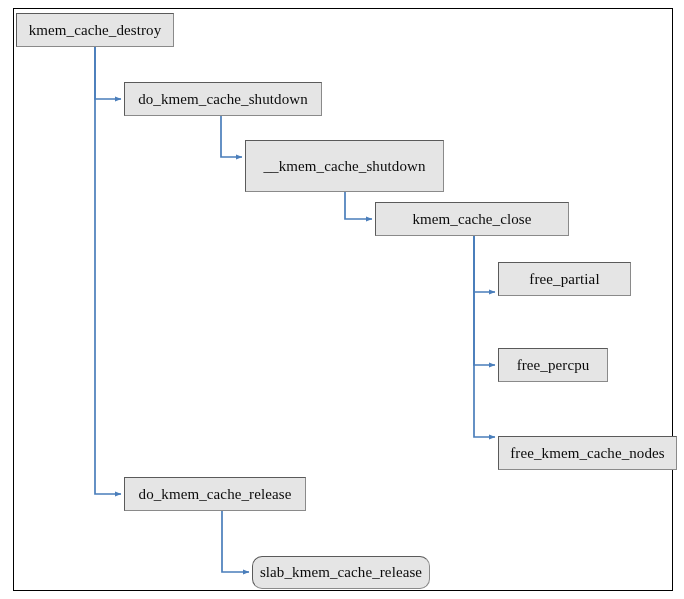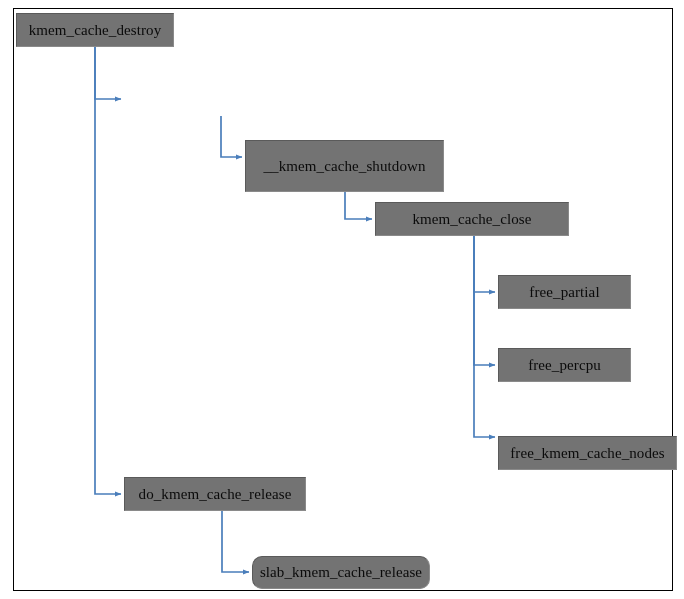--- a/index.html
+++ b/index.html
@@ -30,21 +30,21 @@
   }
   .frame {
     position: absolute;
     border: 1px solid #000000;
     background: transparent;
     box-sizing: border-box;
   }
   .node {
     position: absolute;
     box-sizing: border-box;
-    background: #737373;
+    background: #e5e5e5;
     border: 1px solid #5a5a5a;
     border-right-color: #8a8a8a;
     border-bottom-color: #8a8a8a;
     display: flex;
     align-items: center;
     justify-content: center;
     font-size: 15px;
     color: #0a0a0a;
     letter-spacing: 0.1px;
     white-space: nowrap;
@@ -78,34 +78,37 @@
       <path d="M474,236 L474,365 L495,365"></path>
       <path d="M474,236 L474,437 L495,437"></path>
       <path d="M222,511 L222,572 L249,572"></path>
     </g>
   </svg>
 
   <div class="node" style="left:16px; top:13px; width:158px; height:34px;">
     <span class="node-label">kmem_cache_destroy</span>
   </div>
 
+  <div class="node" style="left:124px; top:82px; width:198px; height:34px;">
+    <span class="node-label">do_kmem_cache_shutdown</span>
+  </div>
 
   <div class="node" style="left:245px; top:140px; width:199px; height:52px;">
     <span class="node-label">__kmem_cache_shutdown</span>
   </div>
 
   <div class="node" style="left:375px; top:202px; width:194px; height:34px;font-family:Liberation Serif, serif;">
     <span class="node-label">kmem_cache_close</span>
   </div>
 
-  <div class="node" style="left:498px; top:275px; width:133px; height:34px;">
+  <div class="node" style="left:498px; top:262px; width:133px; height:34px;">
     <span class="node-label">free_partial</span>
   </div>
 
-  <div class="node" style="left:498px; top:348px; width:133px; height:34px;">
+  <div class="node" style="left:498px; top:348px; width:110px; height:34px;">
     <span class="node-label">free_percpu</span>
   </div>
 
   <div class="node" style="left:498px; top:420px; width:179px; height:34px;margin-top:16px;">
     <span class="node-label">free_kmem_cache_nodes</span>
   </div>
 
   <div class="node" style="left:124px; top:477px; width:182px; height:34px;">
     <span class="node-label">do_kmem_cache_release</span>
   </div>

